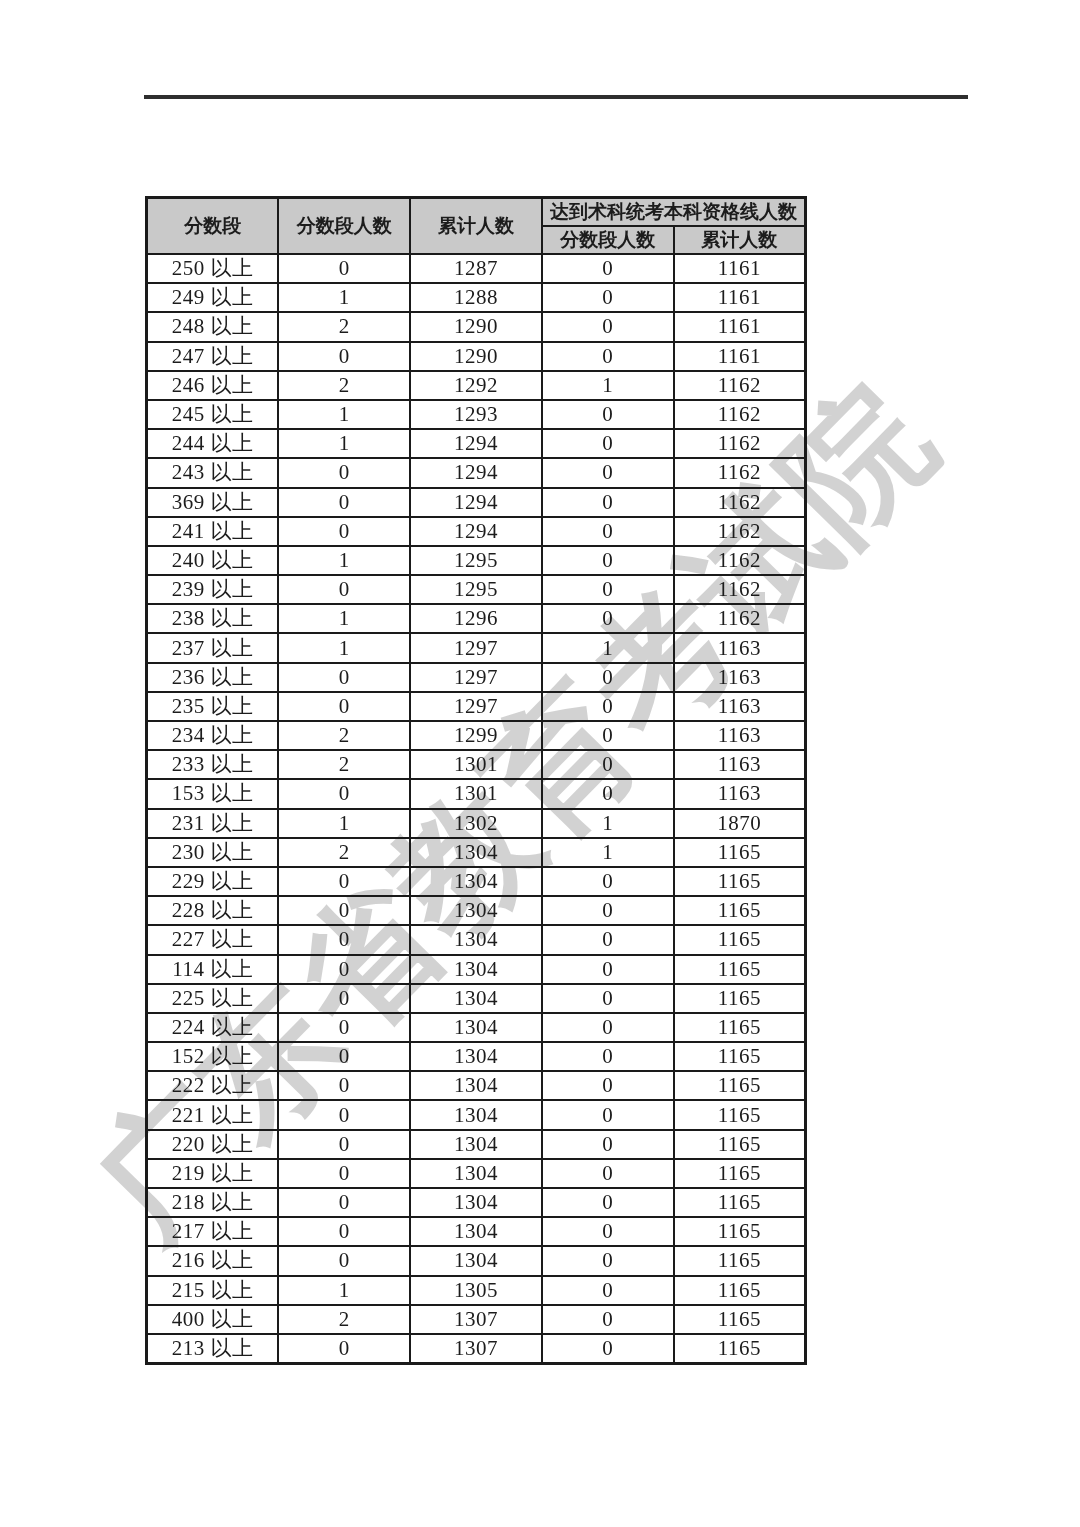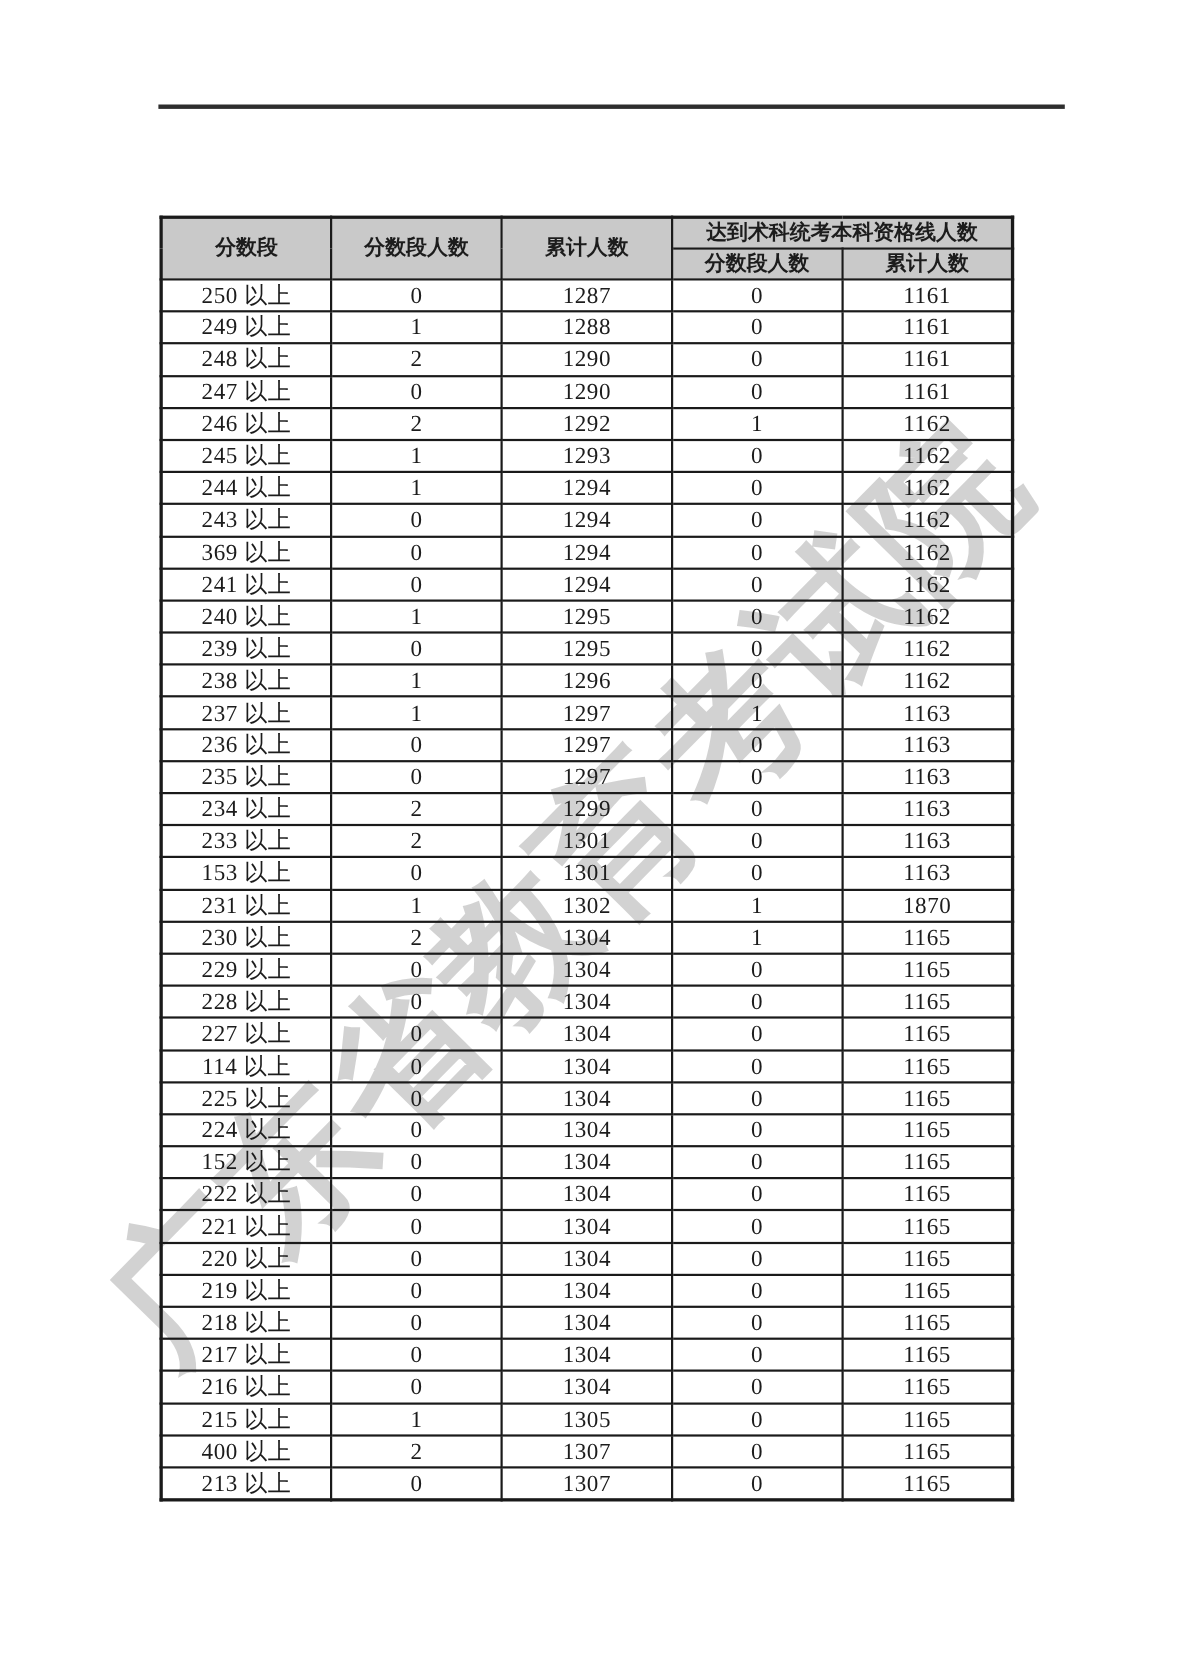--- a/index.html
+++ b/index.html
@@ -39,21 +39,21 @@
     white-space: nowrap;
     color: rgba(50, 50, 50, 0.22);
     z-index: 1;
     user-select: none;
     pointer-events: none;
   }
   table.score-table {
     position: absolute;
     left: 145px;
     top: 196px;
-    width: 777px;
+    width: 662px;
     border-collapse: collapse;
     table-layout: fixed;
     z-index: 2;
     background: transparent;
     border: 3px solid #1a1a1a;
     padding-left: 40px;
   }
   .score-table col { width: 20%; }
   .score-table th,
   .score-table td {

